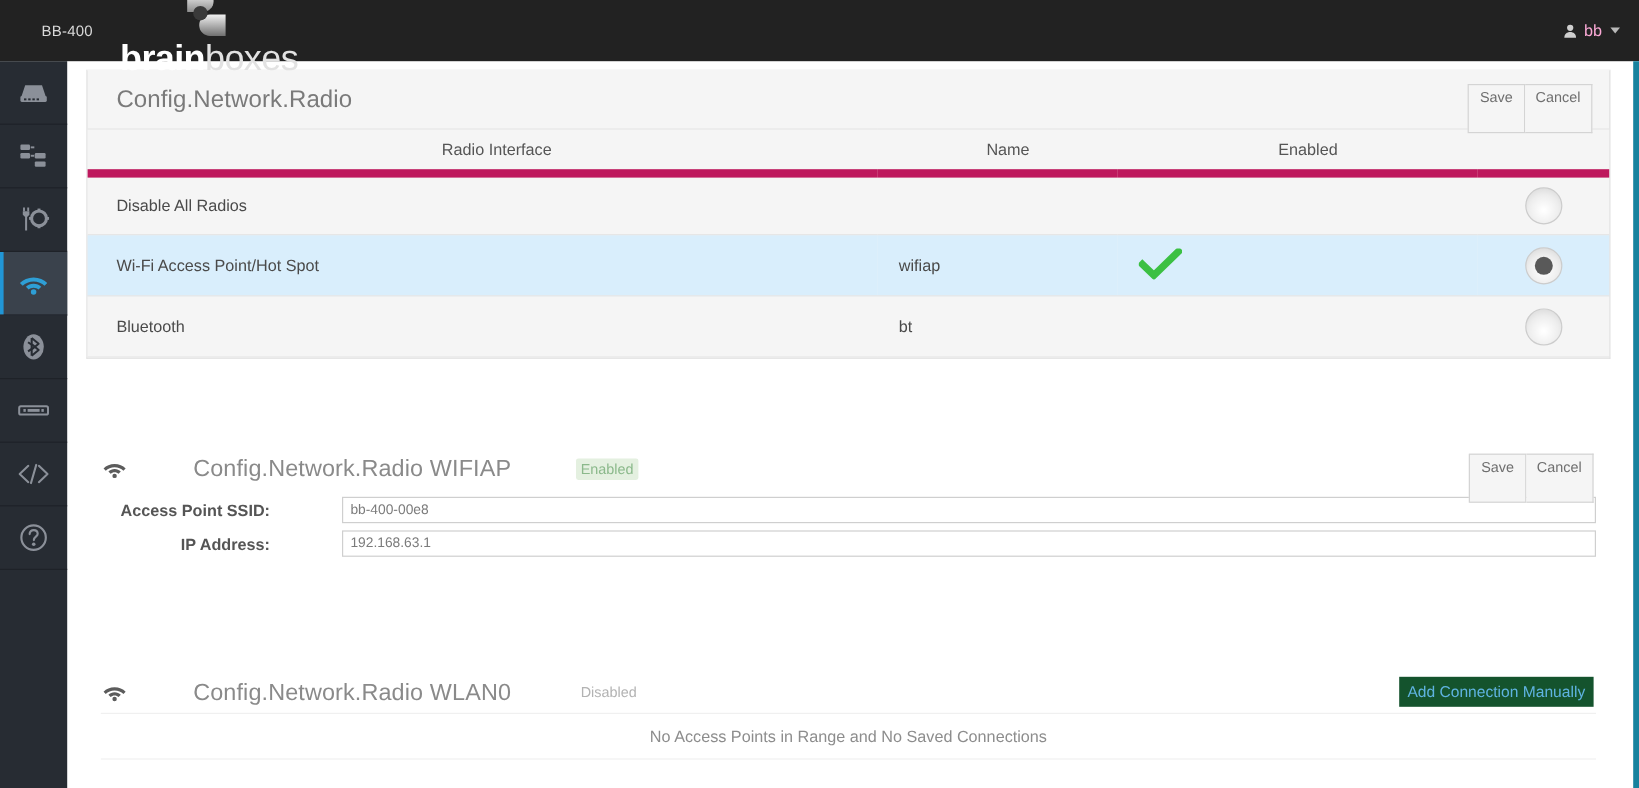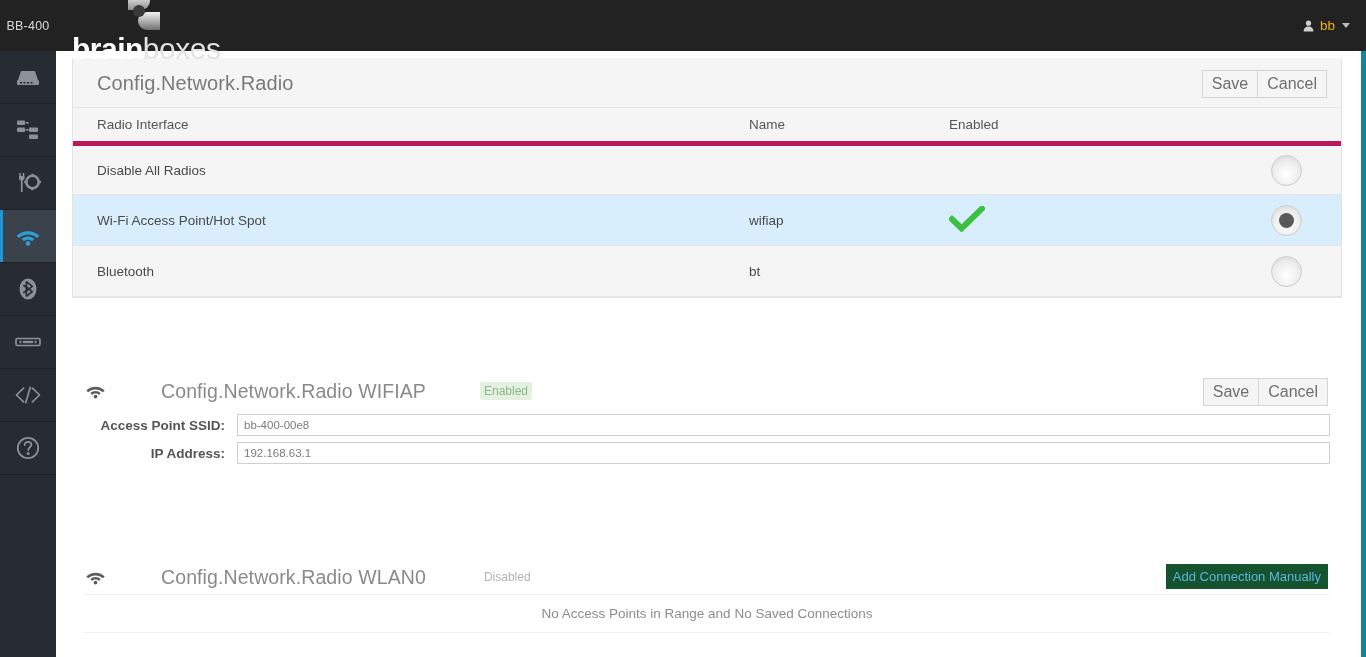--- a/index.html
+++ b/index.html
@@ -17,39 +17,40 @@
     width: 1366px; height: 51px;
     background: #222222;
     display: flex; align-items: center;
     z-index: 20;
   }
   .topbar-device {
     width: 56px; flex: 0 0 56px;
     color: #d9d9d9; font-size: 12.5px;
     text-align: center; letter-spacing: .2px;
     white-space: nowrap;
+    margin-left: 28px;
   }
   .brand-wrap {
     display: flex; align-items: center;
     margin-left: 12px;
     flex-direction: column;
   }
   .brand-mark { width: 44px; height: 46px; display: block; }
   .brand-text {
     font-size: 30px; line-height: 1;
     margin-left: 4px; letter-spacing: -0.5px;
     white-space: nowrap;
   }
   .brand-text .b1 { color: #ffffff; font-weight: 700; }
   .brand-text .b2 { color: #e2e2e2; font-weight: 400; }
 
   .topbar-spacer { flex: 1 1 auto; }
   .user-menu {
     display: flex; align-items: center; gap: 6px;
-    color: #eab308; font-size: 13.5px;
+    color: #f9a8d4; font-size: 13.5px;
     margin-right: 16px; cursor: pointer;
   }
   .user-menu .caret {
     display:inline-block; width:0;height:0;
     border-left:4px solid transparent;
     border-right:4px solid transparent;
     border-top:5px solid #b9b9b9;
     margin-left:1px;
   }
 
@@ -103,37 +104,37 @@
     font-size: 20px; color: #7a7a7a;
     font-weight: 400; margin-left: 24px;
     letter-spacing: .1px; white-space: nowrap;
   }
   .btn-group {
     position: absolute; right: 14px; top: 11px;
     display: flex;
   }
   .btn {
     font-family: "Liberation Sans", sans-serif;
-    font-size: 16px; color: #6f6f6f;
+    font-size: 12px; color: #6f6f6f;
     background: #f5f5f5;
     border: 1px solid #d4d4d4;
-    padding: 4px 9px 4px;
+    padding: 4px 9px 22px;
     cursor: pointer; line-height: 1.1;
   }
   .btn + .btn { border-left: none; }
 
   table.radio-table {
     width: 100%; border-collapse: collapse;
     table-layout: fixed;
   }
   table.radio-table th {
     font-size: 13.5px; color: #555555; font-weight: 400;
-    text-align: left; padding: 9px 0 9px 24px;
+    text-align: center; padding: 9px 0 9px 24px;
     border-top: 1px solid #e6e6e6;
-    border-bottom: 5px solid #be185d;
+    border-bottom: 7px solid #be185d;
     background: #f5f5f5;
   }
   table.radio-table td {
     font-size: 13.5px; color: #4a4a4a;
     padding: 0 0 0 24px;
     height: 51px; vertical-align: middle;
     border-bottom: 1px solid #e6e6e6;
     background: #f5f5f5;
   }
   table.radio-table tr.sel td { background: #d9eefc; }
@@ -180,21 +181,21 @@
   .sec-actions { position: absolute; right: 14px; top: 4px; display: flex; }
   .link-btn {
     position: absolute; right: 14px; top: 4px;
     font-size: 13px; color: #5fb3e0;
     background: #14532d; border: none;
     padding: 5px 7px; cursor: pointer;
     font-family: "Liberation Sans", sans-serif;
     white-space: nowrap;
   }
 
-  .form-row { display: flex; align-items: center; margin-top: 6px; }
+  .form-row { display: flex; align-items: center; margin-top: 6px; gap: 48px; }
   .form-label {
     width: 165px; flex: 0 0 165px;
     text-align: right; padding-right: 12px;
     font-size: 13.5px; color: #555555; font-weight: bold;
     white-space: nowrap;
   }
   .form-input {
     flex: 1 1 auto; height: 22px;
     border: 1px solid #cfcfcf;
     background: #ffffff;

